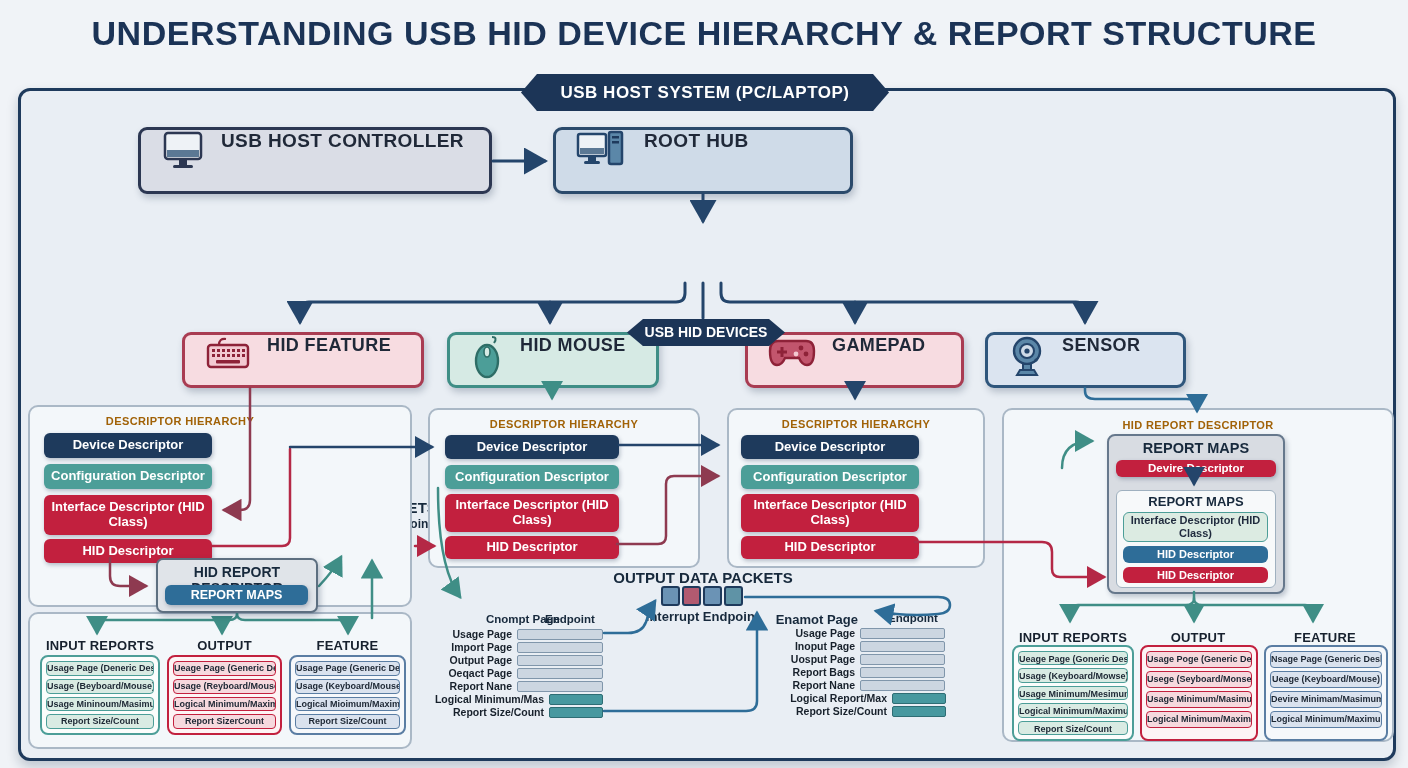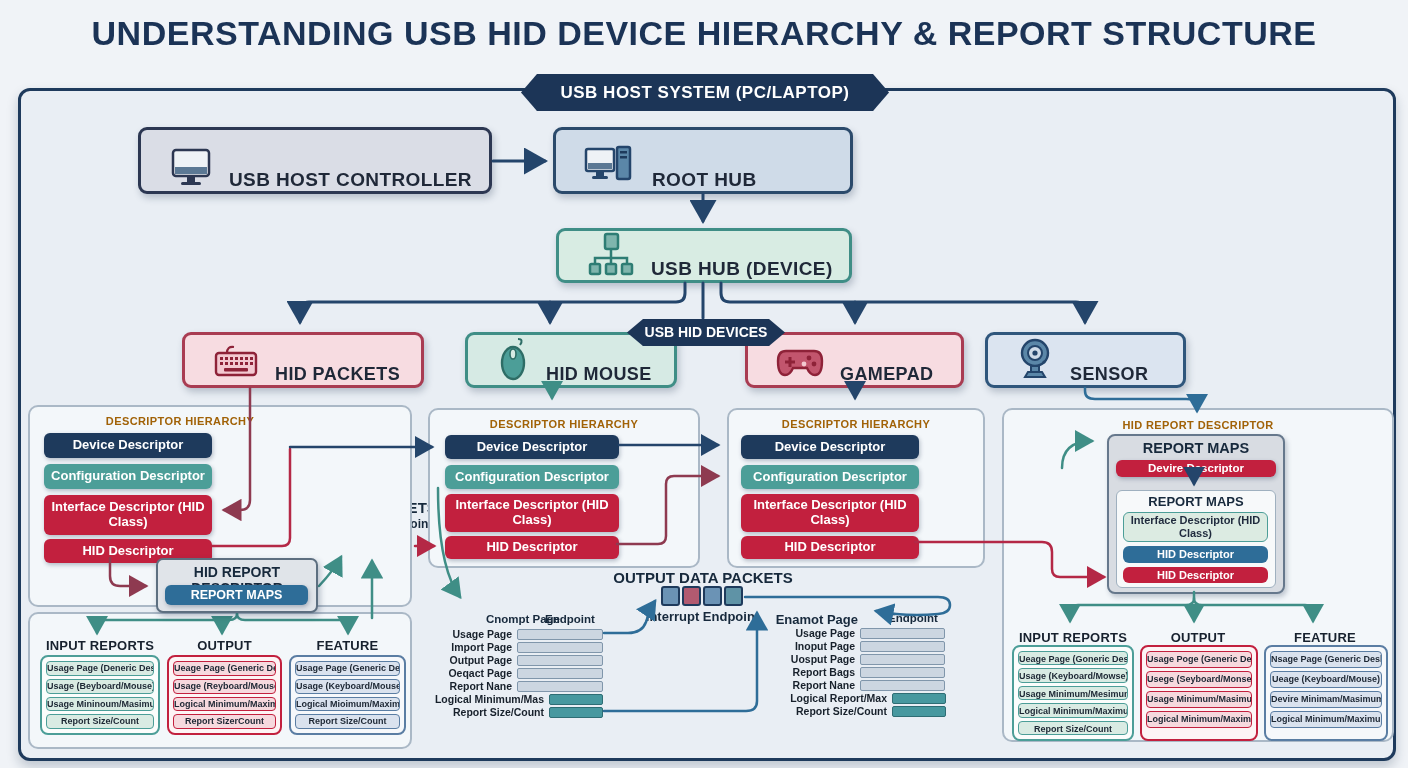--- a/index.html
+++ b/index.html
@@ -8,30 +8,30 @@
   #stage{position:absolute;left:0;top:0;width:1408px;height:768px;}
   #page-title{left:0;top:14px;width:1408px;text-align:center;font-size:34px;font-weight:bold;
     color:#1b3356;letter-spacing:.5px;}
   #outer{left:18px;top:88px;width:1372px;height:667px;background:#e9eef4;border:3px solid #1e3a5c;
     border-radius:12px;box-shadow:0 6px 12px rgba(20,40,70,.22);}
   .banner{background:#1c3557;color:#fff;font-weight:bold;text-align:center;z-index:6;
     clip-path:polygon(16px 0,calc(100% - 16px) 0,100% 50%,calc(100% - 16px) 100%,16px 100%,0 50%);
     box-shadow:0 3px 6px rgba(0,0,0,.3);}
   #host-banner{left:521px;top:74px;width:368px;height:37px;line-height:37px;font-size:17px;letter-spacing:.5px;}
   #devices-banner{left:627px;top:319px;width:158px;height:27px;line-height:27px;font-size:14px;}
-  .node{display:flex;align-items:flex-end;justify-content:flex-start;gap:16px;padding-left:28px;
+  .node{display:flex;align-items:flex-start;justify-content:flex-start;gap:16px;padding-left:20px;
     border-radius:9px;box-shadow:2px 4px 7px rgba(30,50,80,.25);box-sizing:border-box;z-index:3;}
   .node .lbl{font-size:19px;font-weight:bold;color:#1f2838;letter-spacing:.4px;}
   #host-controller{left:138px;top:127px;width:354px;height:67px;background:#dadde6;border:3px solid #2c3752;}
   #root-hub{left:553px;top:127px;width:300px;height:67px;background:#cfdbe8;border:3px solid #2b4a6b;}
   #usb-hub{left:556px;top:228px;width:296px;height:55px;background:#d8ece3;border:3px solid #3f8e86;}
   .devnode{top:332px;height:56px;}
   .devnode .lbl{font-size:18px;}
   #dev-keyboard{left:182px;width:242px;background:#f7dce1;border:3px solid #a93c52;}
-  #dev-mouse{left:465px;width:212px;background:#d6eae4;border:3px solid #3f8e86;}
+  #dev-mouse{left:447px;width:212px;background:#d6eae4;border:3px solid #3f8e86;}
   #dev-gamepad{left:745px;width:219px;background:#f7dce1;border:3px solid #a93c52;}
   #dev-sensor{left:985px;width:201px;background:#dbe4f0;border:3px solid #2f567c;}
   .panel{background:#f3f7fa;border:2px solid #aab8c6;border-radius:10px;z-index:1;box-sizing:border-box;}
   .panel-h{position:absolute;width:100%;text-align:center;font-size:11px;font-weight:bold;color:#a16207;letter-spacing:.4px;}
   .dbox{position:absolute;border-radius:6px;color:#fff;font-weight:bold;font-size:13px;line-height:1.15;
     display:flex;align-items:center;justify-content:center;text-align:center;
     box-shadow:1px 2px 4px rgba(30,50,80,.3);padding:0 6px;box-sizing:border-box;}
   .navy{background:#1e3a5c;}.tealbg{background:#4c9e98;}.redbg{background:#c2203e;}.bluebg{background:#2e6d98;}
   .small-title{font-weight:bold;color:#17293c;text-align:center;}
   .pk{position:absolute;width:18px;height:18px;border:2px solid #274a68;border-radius:3px;box-sizing:border-box;}
@@ -78,32 +78,20 @@
           <rect x="12" y="27" width="8" height="4" fill="#24456b"></rect>
           <rect x="8" y="31" width="16" height="3" rx="1.5" fill="#24456b"></rect>
           <rect x="33" y="2" width="13" height="32" rx="2" fill="#5b87a8" stroke="#24456b" stroke-width="2.5"></rect>
           <rect x="36" y="6" width="7" height="2.5" fill="#1e3a5c"></rect>
           <rect x="36" y="11" width="7" height="2.5" fill="#1e3a5c"></rect>
         </svg>
     </span>
     <span class="lbl">ROOT HUB</span>
   </div>
 
-  <div id="usb-hub" class="abs node">
-    <span>
-      <svg width="48" height="44" viewBox="0 0 48 44">
-          <rect x="18" y="2" width="13" height="15" rx="2" fill="#7fb5ad" stroke="#2e7d74" stroke-width="2.5"></rect>
-          <path d="M24 17 V26 M8 33 V26 H40 V33 M24 26 V33" fill="none" stroke="#2e7d74" stroke-width="2.5"></path>
-          <rect x="3" y="32" width="10" height="10" rx="1.5" fill="#7fb5ad" stroke="#2e7d74" stroke-width="2.5"></rect>
-          <rect x="19" y="32" width="10" height="10" rx="1.5" fill="#7fb5ad" stroke="#2e7d74" stroke-width="2.5"></rect>
-          <rect x="35" y="32" width="10" height="10" rx="1.5" fill="#7fb5ad" stroke="#2e7d74" stroke-width="2.5"></rect>
-        </svg>
-    </span>
-    <span class="lbl">USB HUB (DEVICE)</span>
-  </div>
 
   <div id="devices-banner" class="abs banner">USB HID DEVICES</div>
 
   <div id="dev-keyboard" class="abs node devnode">
     <span>
       <svg width="46" height="38" viewBox="0 0 46 38">
           <path d="M14 10 Q14 3 21 4" fill="none" stroke="#8e2238" stroke-width="2.2"></path>
           <rect x="3" y="10" width="40" height="22" rx="3" fill="#f3c9d1" stroke="#8e2238" stroke-width="2.4"></rect>
           <g fill="#8e2238">
             <rect x="7" y="14" width="3" height="3"></rect>
@@ -117,21 +105,21 @@
             <rect x="12" y="19" width="3" height="3"></rect>
             <rect x="17" y="19" width="3" height="3"></rect>
             <rect x="22" y="19" width="3" height="3"></rect>
             <rect x="27" y="19" width="3" height="3"></rect>
             <rect x="32" y="19" width="3" height="3"></rect>
             <rect x="37" y="19" width="3" height="3"></rect>
             <rect x="11" y="25" width="24" height="3.5" rx="1"></rect>
           </g>
         </svg>
     </span>
-    <span class="lbl">HID PACKETS</span>
+    <span class="lbl">HID FEATURE</span>
   </div>
   <div id="dev-mouse" class="abs node devnode">
     <span>
       <svg width="34" height="44" viewBox="0 0 34 44">
           <path d="M24 8 Q28 2 22 2" fill="none" stroke="#2e6d66" stroke-width="2"></path>
           <ellipse cx="17" cy="26" rx="11" ry="16" fill="#4c9e98" stroke="#2e6d66" stroke-width="2.4"></ellipse>
           <ellipse cx="17" cy="17" rx="3" ry="5" fill="#d6eae4" stroke="#2e6d66" stroke-width="1.6"></ellipse>
         </svg>
     </span>
     <span class="lbl">HID MOUSE</span>

